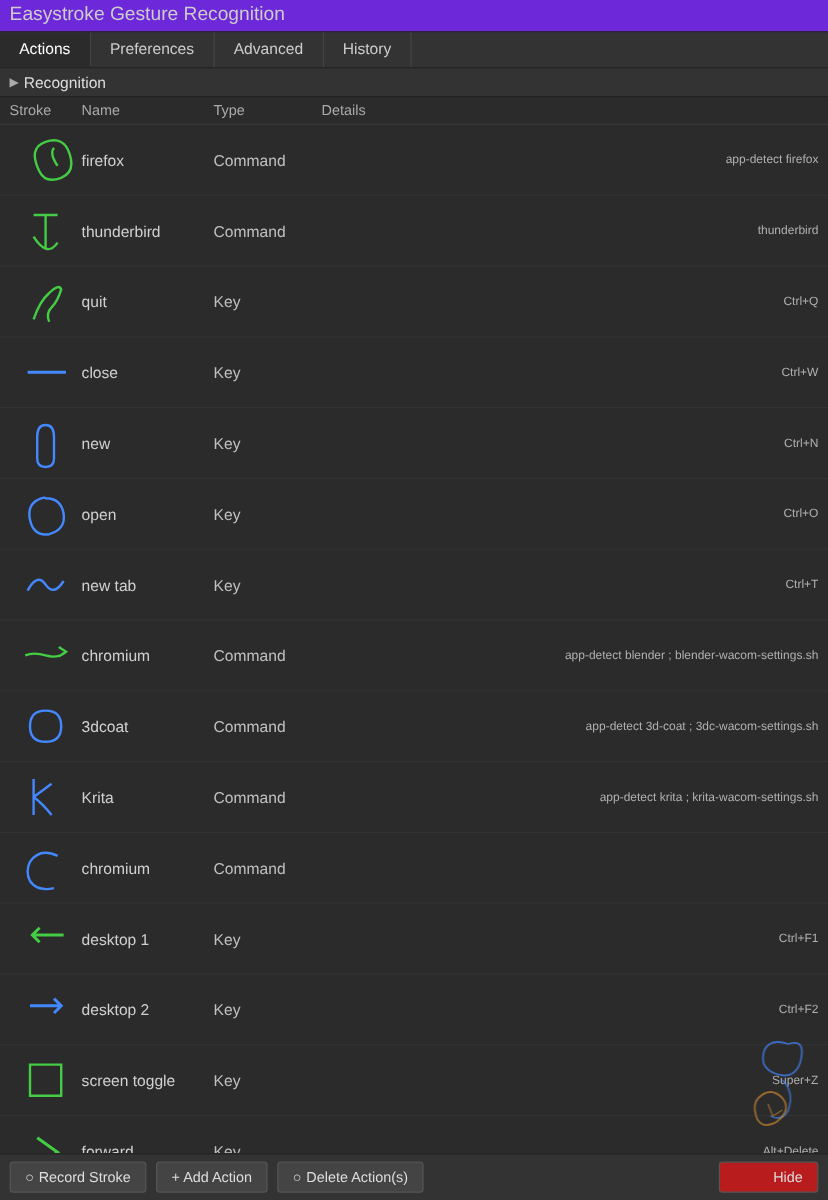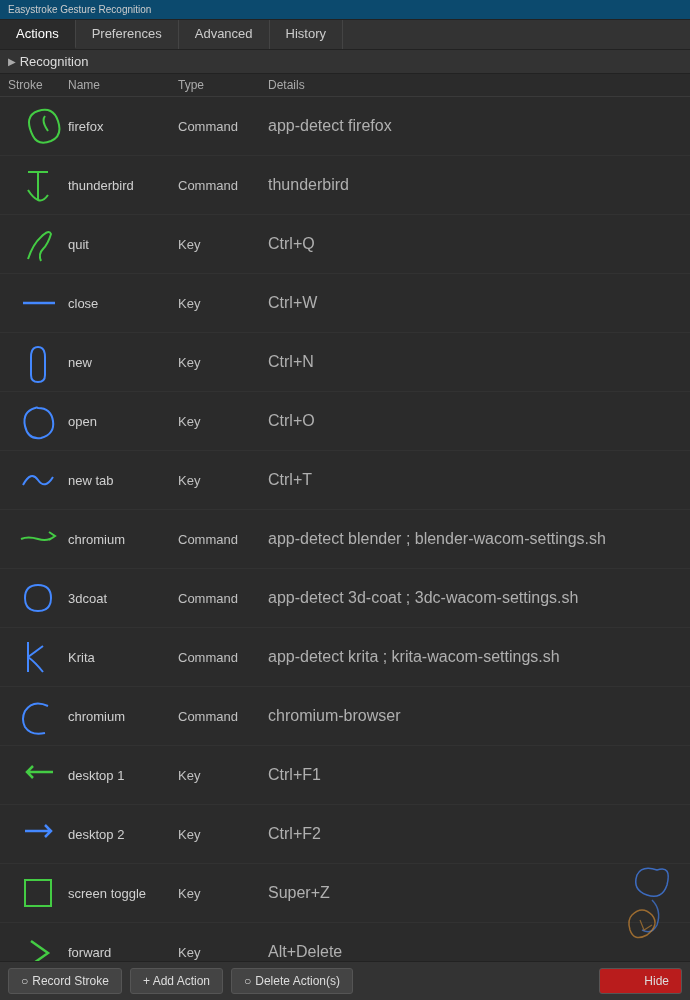--- a/index.html
+++ b/index.html
@@ -6,23 +6,23 @@
     body {
       background: #2b2b2b;
       color: #d0d0d0;
       font-family: 'Segoe UI', Arial, sans-serif;
       font-size: 13px;
       width: 690px;
       min-height: 1000px;
       overflow: hidden;
     }
     #titlebar {
-      background: #0c4a6e;
+      background: #6d28d9;
       padding: 4px 8px;
-      font-size: 10px;
+      font-size: 16px;
       color: #ccc;
       border-bottom: 1px solid #222;
     }
     #tabbar {
       display: flex;
       background: #333;
       border-bottom: 1px solid #222;
     }
     .tab {
       padding: 6px 16px;
@@ -79,21 +79,21 @@
       height: 50px;
     }
 
     .stroke-svg {
       width: 50px;
       height: 50px;
     }
 
     .action-name { color: #d0d0d0; }
     .action-type { color: #c0c0c0; }
-    .action-details { color: #b0b0b0; font-size: 16px; }
+    .action-details { color: #b0b0b0; font-size: 10px; text-align: right; }
 
     #bottom-bar {
       position: fixed;
       bottom: 0;
       width: 690px;
       background: #333;
       border-top: 1px solid #222;
       display: flex;
       align-items: center;
       padding: 6px 8px;
@@ -258,21 +258,20 @@
       <div class="action-details">app-detect krita ; krita-wacom-settings.sh</div>
     </div>
     <div class="action-row">
       <div class="stroke-cell">
         <svg class="stroke-svg" viewBox="0 0 50 50">
           <path d="M35,15 Q20,8 12,20 Q8,28 12,36 Q18,45 32,42" fill="none" stroke="#4488ff" stroke-width="2"></path>
         </svg>
       </div>
       <div class="action-name">chromium</div>
       <div class="action-type">Command</div>
-      <div class="action-details">chromium-browser</div>
     </div>
     <div class="action-row">
       <div class="stroke-cell">
         <svg class="stroke-svg" viewBox="0 0 50 50">
           <path d="M40,22 L14,22 M20,16 L14,22 L20,28" fill="none" stroke="#44cc44" stroke-width="2.5"></path>
         </svg>
       </div>
       <div class="action-name">desktop 1</div>
       <div class="action-type">Key</div>
       <div class="action-details">Ctrl+F1</div>

